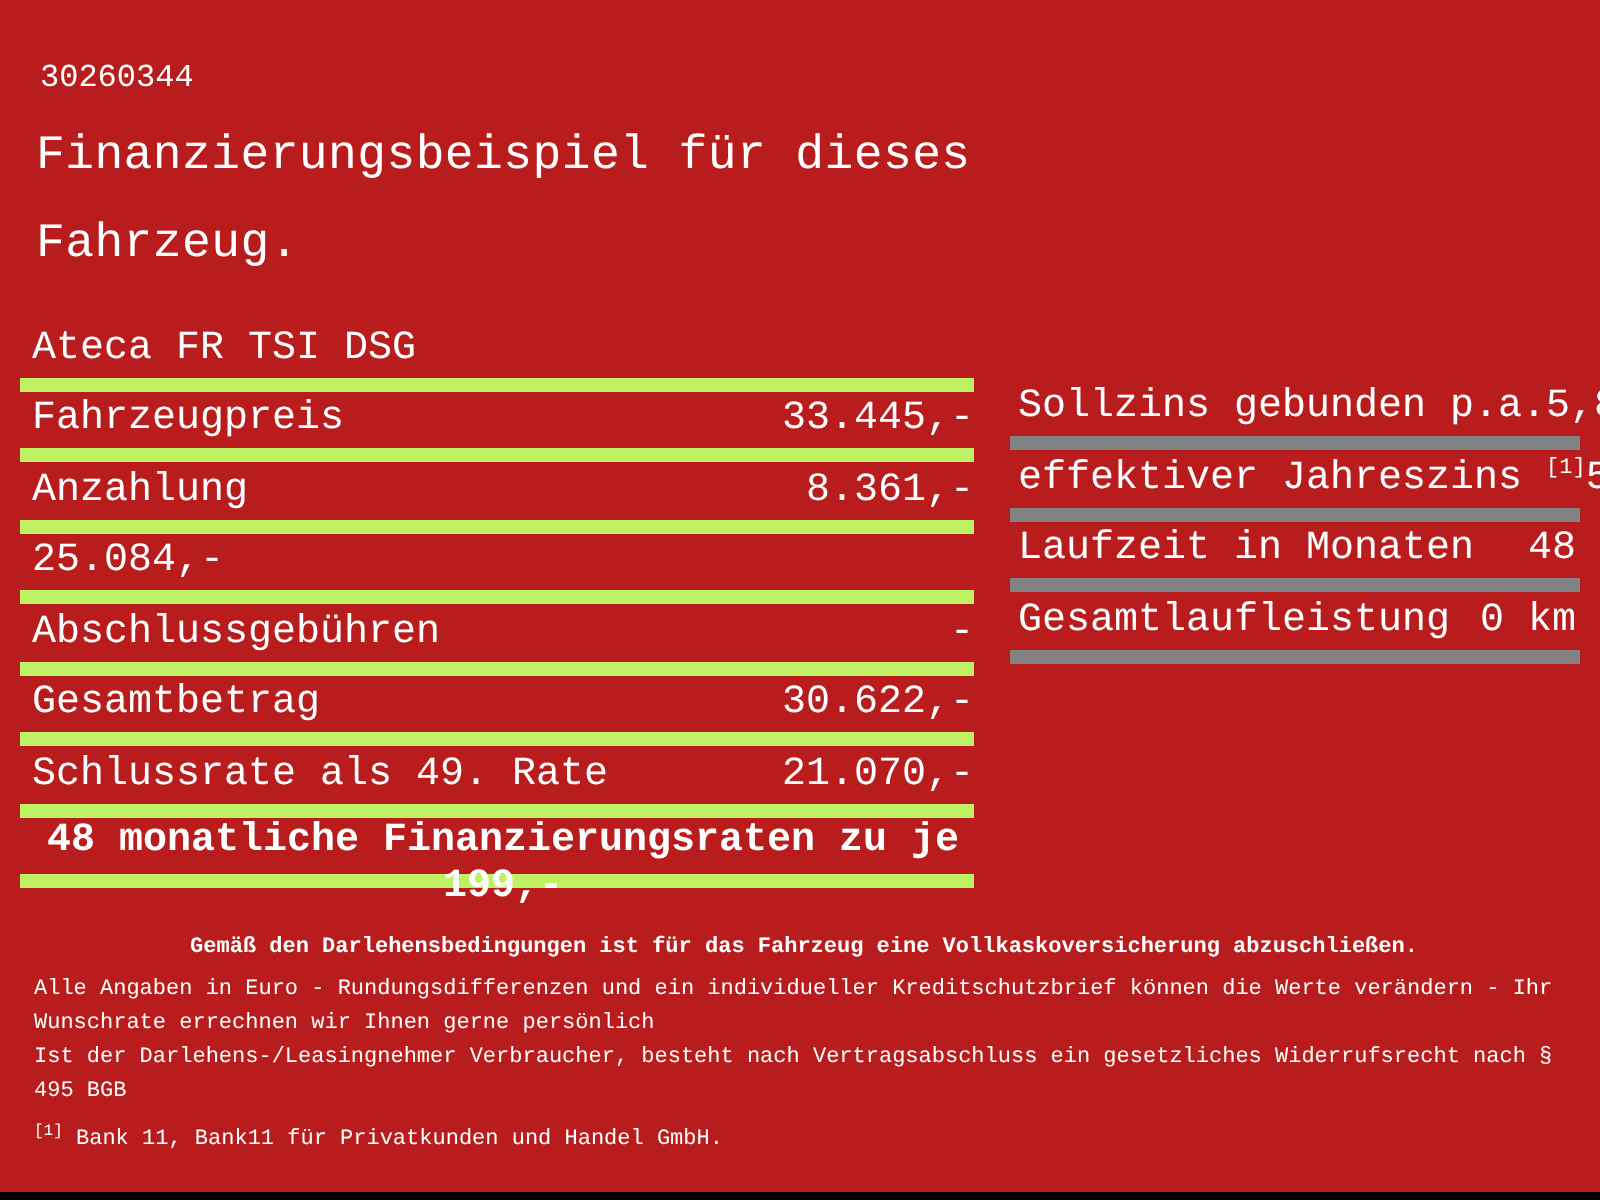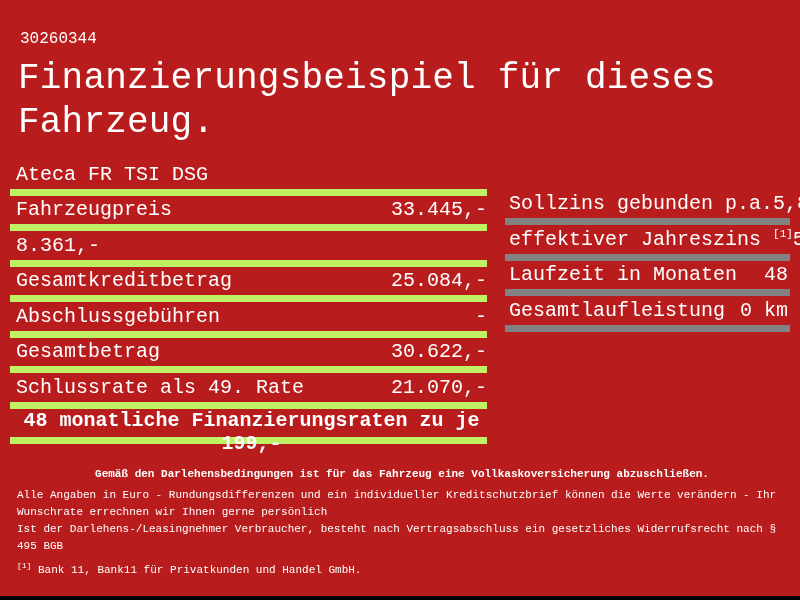--- a/index.html
+++ b/index.html
@@ -10,21 +10,21 @@
     color:#fff;
     font-family:Liberation Mono, monospace;
     overflow:hidden;
   }
   .vehicle-id{
     position:absolute;left:20px;top:30px;
     font-size:16px;font-weight:400;
   }
   .page-title{
     position:absolute;left:18px;top:57px;
-    font-size:36px;line-height:44px;font-weight:400;
+    font-size:24px;line-height:44px;font-weight:400;
     margin:0;letter-spacing:0.2px;
   }
   .fin-table{position:absolute;}
   .fin-table-left{left:10px;top:160px;width:477px;}
   .fin-table-right{left:505px;top:189.5px;width:285px;}
   .row{
     display:flex;justify-content:space-between;align-items:center;
     height:28.5px;
     border-bottom:7px solid #bef264;
     font-size:20px;
@@ -58,24 +58,24 @@
 
   <div class="fin-table fin-table-left">
     <div class="row">
       <span class="lbl">Ateca FR TSI DSG</span>
     </div>
     <div class="row">
       <span class="lbl">Fahrzeugpreis</span>
       <span class="val">33.445,-</span>
     </div>
     <div class="row">
+      <span class="lbl">Anzahlung</span>
       <span class="val">8.361,-</span>
     </div>
     <div class="row">
-      <span class="lbl">Gesamtkreditbetrag</span>
       <span class="val">25.084,-</span>
     </div>
     <div class="row">
       <span class="lbl">Abschlussgebühren</span>
       <span class="val">-</span>
     </div>
     <div class="row">
       <span class="lbl">Gesamtbetrag</span>
       <span class="val">30.622,-</span>
     </div>

